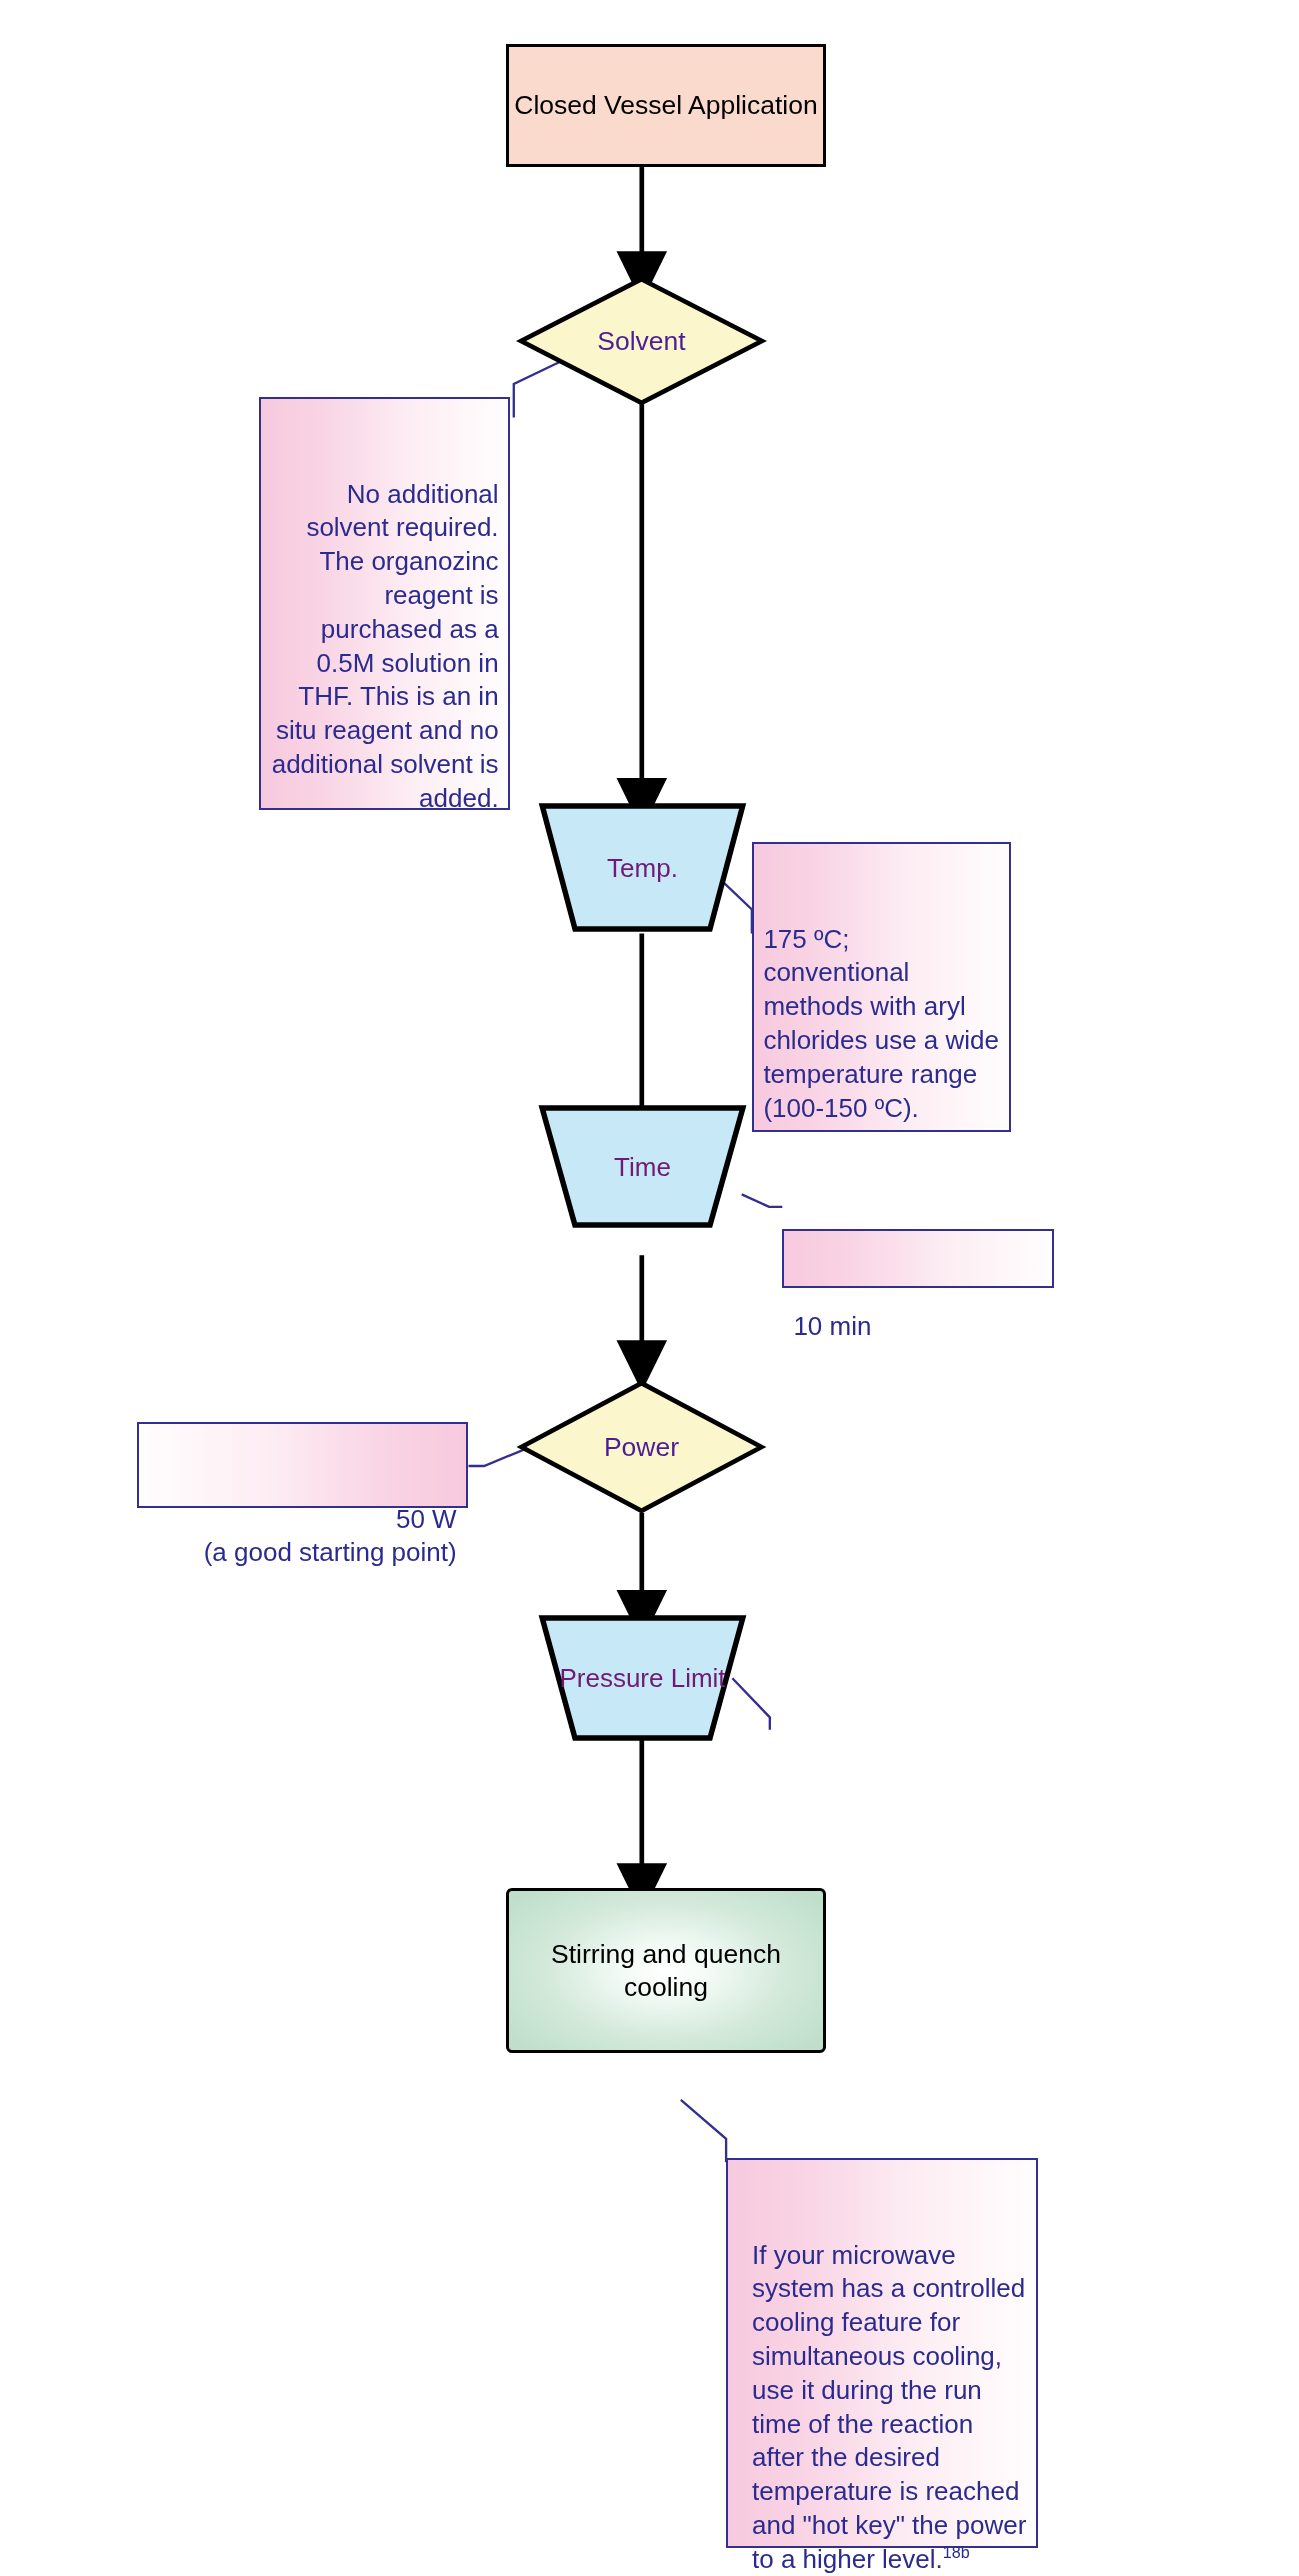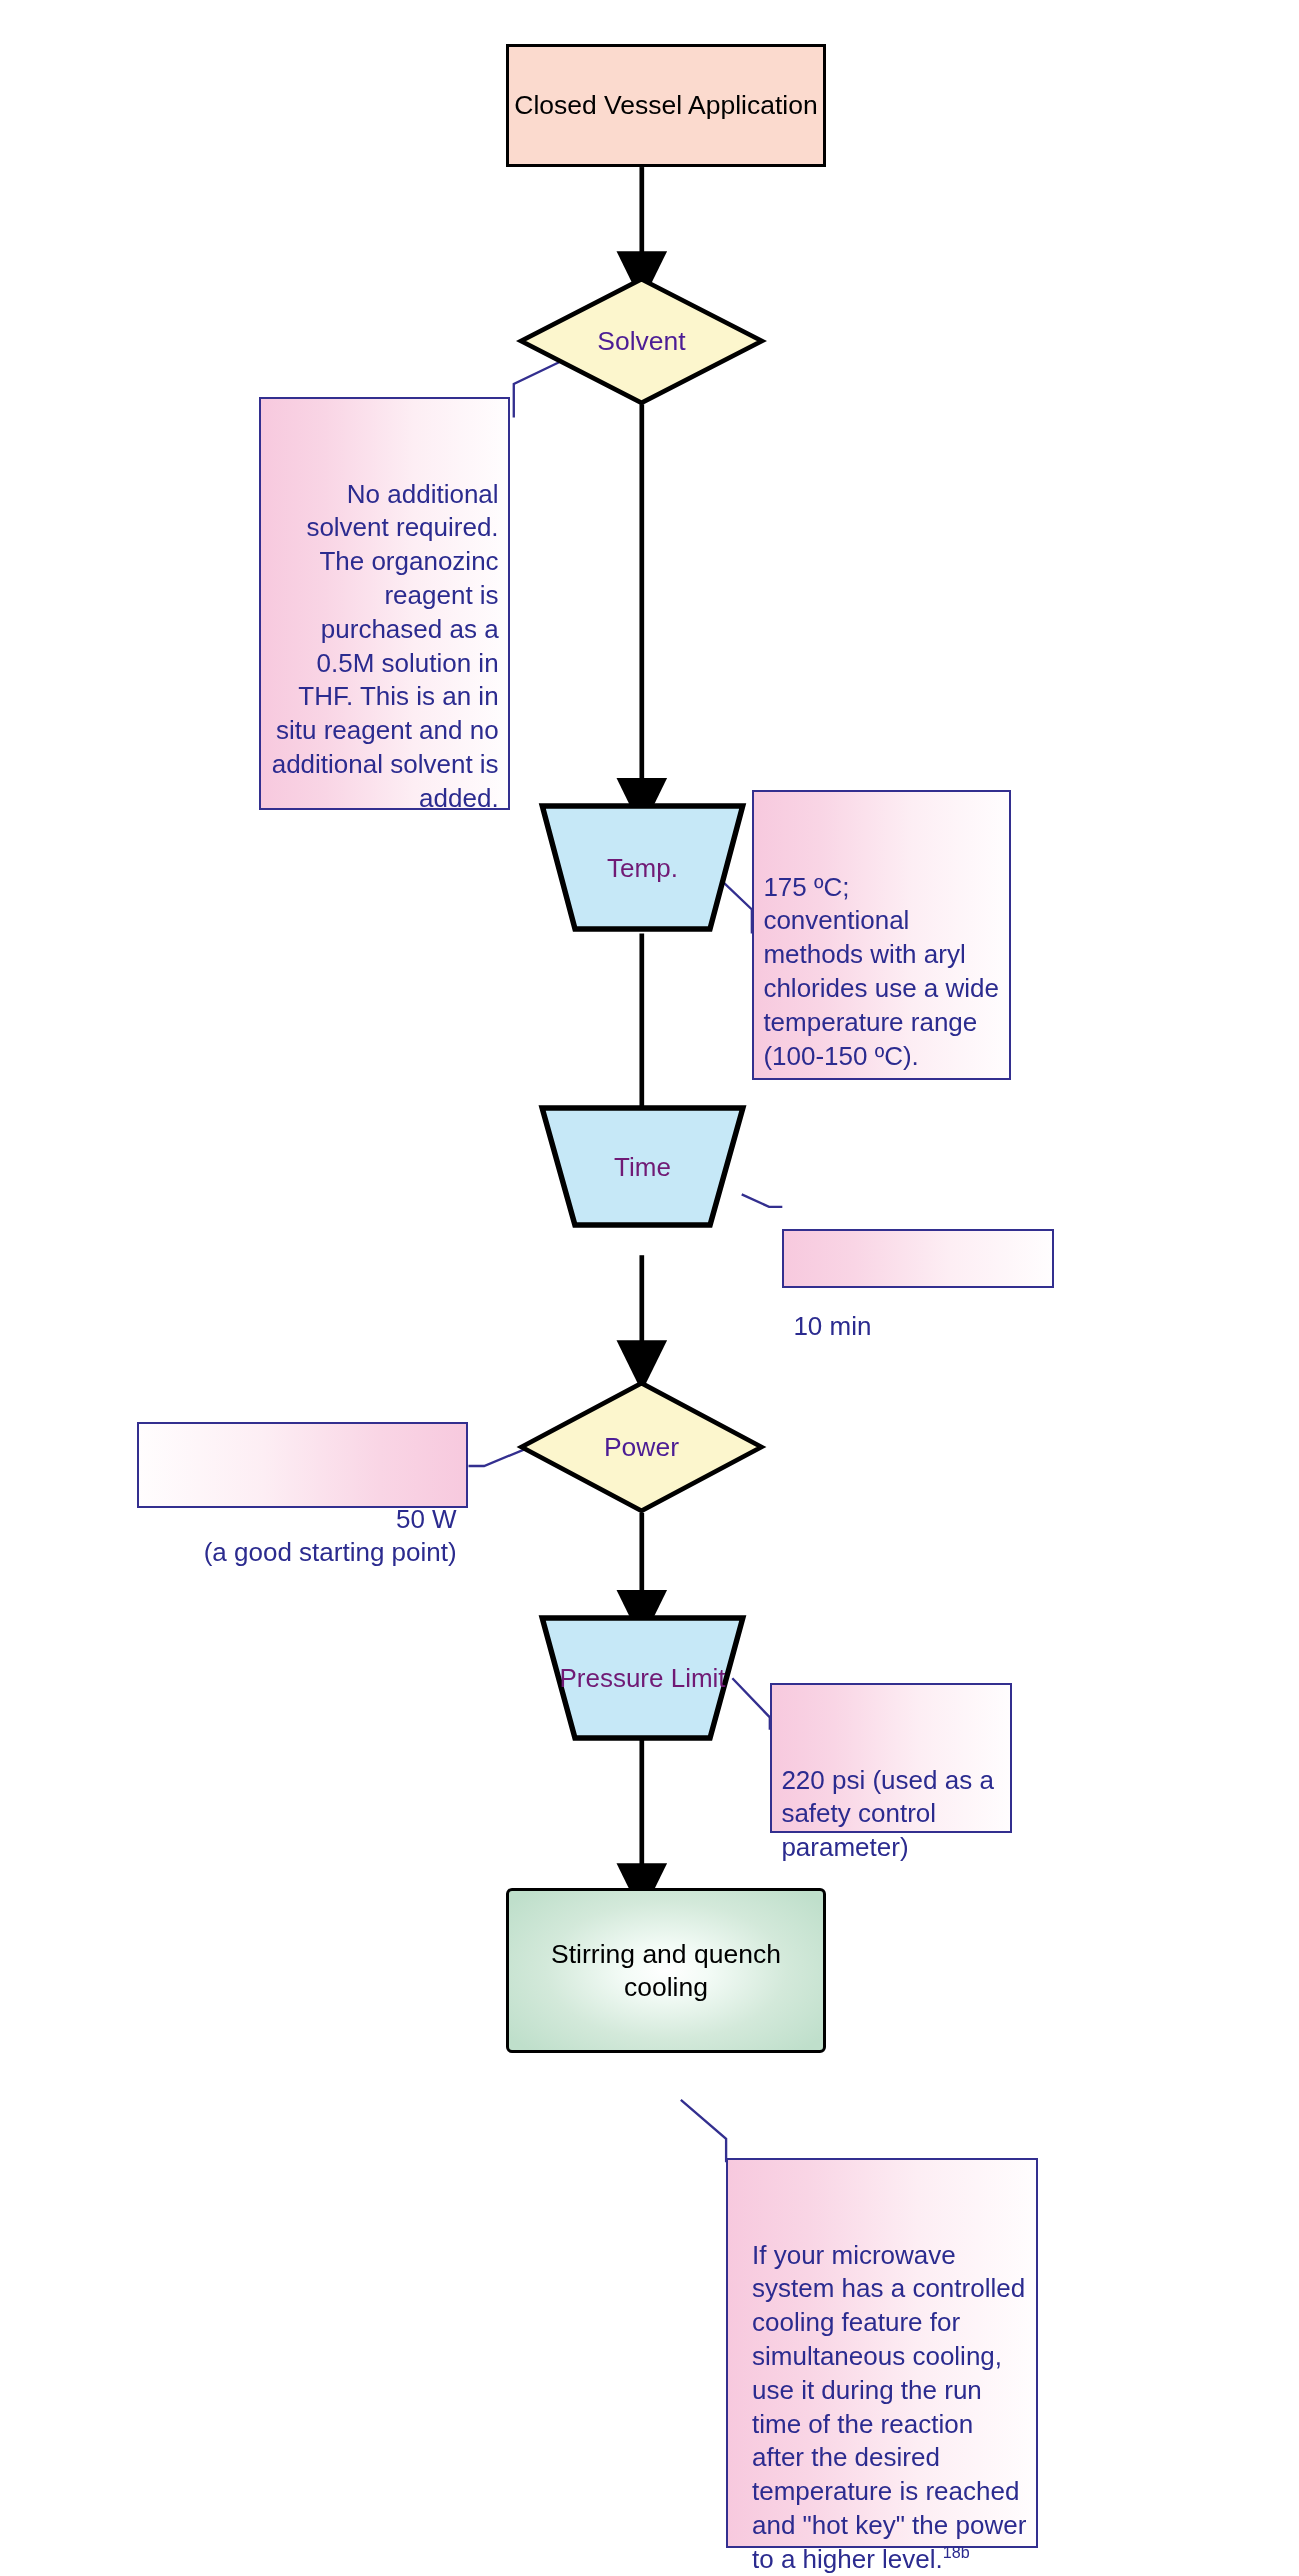--- a/index.html
+++ b/index.html
@@ -178,21 +178,21 @@
     <span class="note-text">No additional solvent required. The organozinc reagent is purchased as a 0.5M solution in THF. This is an in situ reagent and no additional solvent is added.</span>
   </div>
 
   <div class="trap-wrap" style="left:539px; top:802px; width:207px; height:131px;">
     <svg width="207" height="131" viewBox="0 0 265 168" xmlns="http://www.w3.org/2000/svg">
       <polygon points="4,5 261,5 219,163 46,163" fill="#c6e8f7" stroke="#000000" stroke-width="7" stroke-linejoin="miter"></polygon>
     </svg>
     <div class="trap-label">Temp.</div>
   </div>
 
-  <div class="note g-left align-left" style="left:752px; top:790px; width:259px; height:290px;">
+  <div class="note g-left align-left" style="left:752px; top:842px; width:259px; height:290px;">
     <span class="note-text">175 ºC; conventional methods with aryl chlorides use a wide temperature range (100-150 ºC).</span>
   </div>
 
   <div class="trap-wrap" style="left:539px; top:1104px; width:207px; height:125px;">
     <svg width="207" height="125" viewBox="0 0 265 160" xmlns="http://www.w3.org/2000/svg">
       <polygon points="4,5 261,5 219,155 46,155" fill="#c6e8f7" stroke="#000000" stroke-width="7" stroke-linejoin="miter"></polygon>
     </svg>
     <div class="trap-label">Time</div>
   </div>
 
@@ -213,23 +213,20 @@
   </div>
 
   <div class="trap-wrap" style="left:539px; top:1614px; width:207px; height:128px;">
     <svg width="207" height="128" viewBox="0 0 265 164" xmlns="http://www.w3.org/2000/svg">
       <polygon points="4,5 261,5 219,159 46,159" fill="#c6e8f7" stroke="#000000" stroke-width="7" stroke-linejoin="miter"></polygon>
     </svg>
     <div class="trap-label">Pressure
 Limit</div>
   </div>
 
-  <div class="note g-left align-left" style="left:770px; top:1683px; width:242px; height:150px;">
-    <span class="note-text">220 psi (used as a safety control parameter)</span>
-  </div>
 
   <div class="node proc finish" style="left:482px; top:1888px; width:320px; height:165px;">
     <span>Stirring and
 quench cooling</span>
   </div>
 
   <div class="note g-left align-left" style="left:726px; top:2158px; width:312px; height:390px;padding-left:24px;">
     <span class="note-text"><span>If your microwave system has a controlled cooling feature for simultaneous cooling, use it during the run time of the reaction after the desired temperature is reached and "hot key" the power to a higher level.</span><sup>18b</sup></span>
   </div>
 

